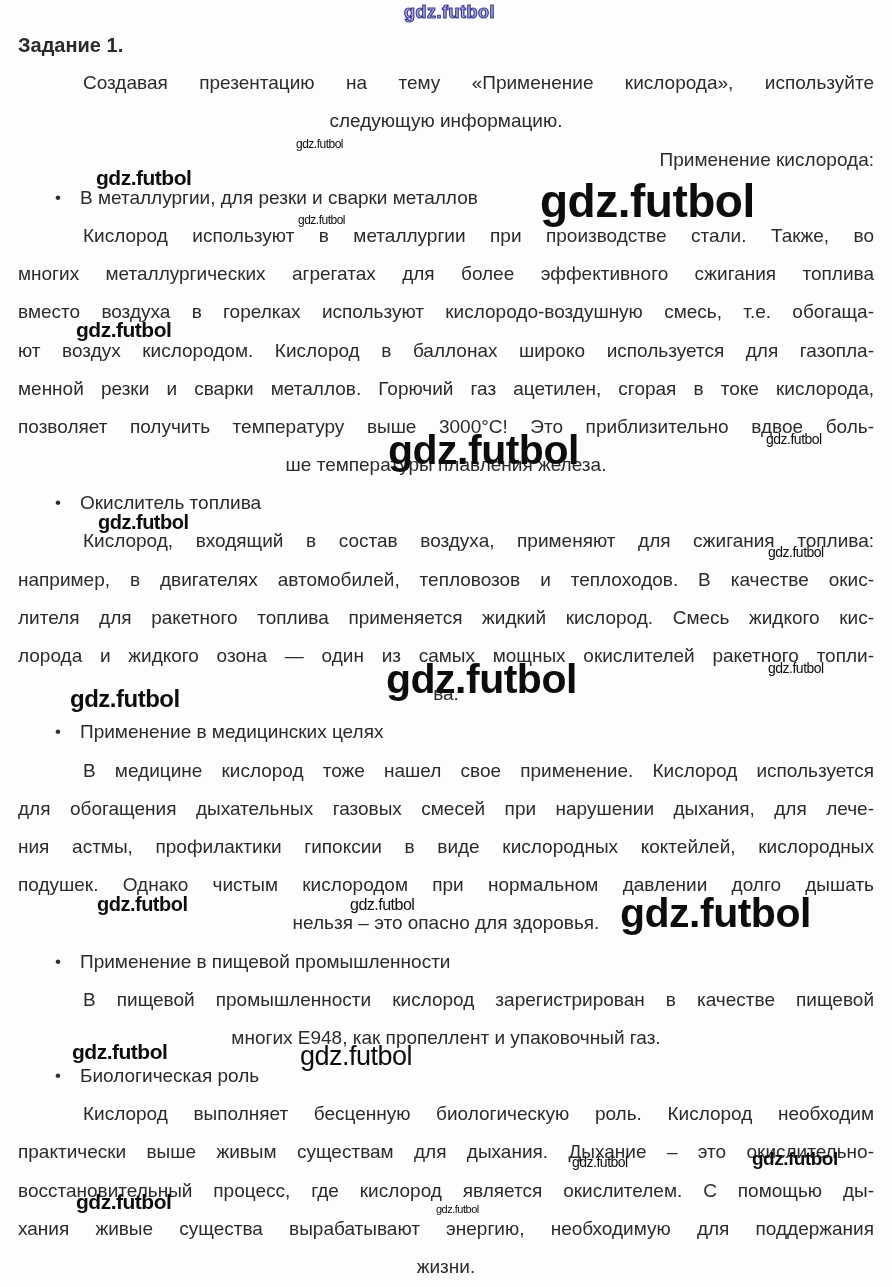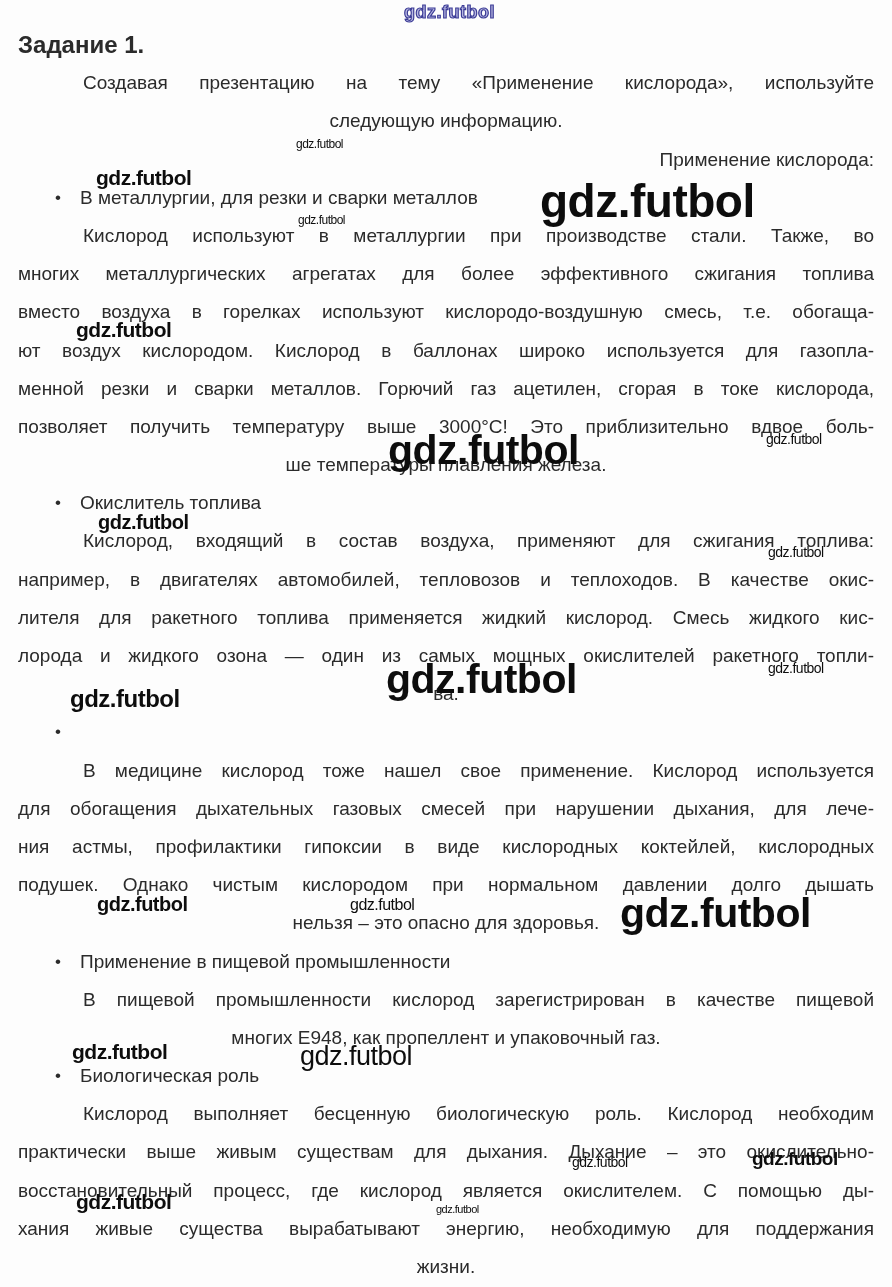--- a/index.html
+++ b/index.html
@@ -19,21 +19,21 @@
     color:#2b2b2b;
     font-size:19px;
   }
   .line{
     height:38.2px;
     line-height:38.2px;
     position:relative;
   }
   .heading{
     font-weight:700;
-    font-size:24px;
+    font-size:20px;
     text-align:left;
   }
   .para-first{
     text-indent:65px;
     text-align:justify;
     text-align-last:justify;
   }
   .para-first-left{
     text-indent:65px;
     text-align:right;
@@ -85,21 +85,21 @@
       <div class="line body">ют воздух кислородом. Кислород в баллонах широко используется для газопла-</div>
       <div class="line body">менной резки и сварки металлов. Горючий газ ацетилен, сгорая в токе кислорода,</div>
       <div class="line body">позволяет получить температуру выше 3000°C! Это приблизительно вдвое боль-</div>
       <div class="line body-end">ше температуры плавления железа.</div>
       <div class="line bullet"><span class="bullet-dot">•</span><span>Окислитель топлива</span></div>
       <div class="line para-first">Кислород, входящий в состав воздуха, применяют для сжигания топлива:</div>
       <div class="line body">например, в двигателях автомобилей, тепловозов и теплоходов. В качестве окис-</div>
       <div class="line body">лителя для ракетного топлива применяется жидкий кислород. Смесь жидкого кис-</div>
       <div class="line body">лорода и жидкого озона — один из самых мощных окислителей ракетного топли-</div>
       <div class="line body-end">ва.</div>
-      <div class="line bullet"><span class="bullet-dot">•</span></div>
+      <div class="line bullet"><span class="bullet-dot">•</span><span>Применение в медицинских целях</span></div>
       <div class="line para-first">В медицине кислород тоже нашел свое применение. Кислород используется</div>
       <div class="line body">для обогащения дыхательных газовых смесей при нарушении дыхания, для лече-</div>
       <div class="line body">ния астмы, профилактики гипоксии в виде кислородных коктейлей, кислородных</div>
       <div class="line body">подушек. Однако чистым кислородом при нормальном давлении долго дышать</div>
       <div class="line body-end">нельзя – это опасно для здоровья.</div>
       <div class="line bullet"><span class="bullet-dot">•</span><span>Применение в пищевой промышленности</span></div>
       <div class="line para-first">В пищевой промышленности кислород зарегистрирован в качестве пищевой</div>
       <div class="line body-end">многих E948, как пропеллент и упаковочный газ.</div>
       <div class="line bullet"><span class="bullet-dot">•</span><span>Биологическая роль</span></div>
       <div class="line para-first">Кислород выполняет бесценную биологическую роль. Кислород необходим</div>

